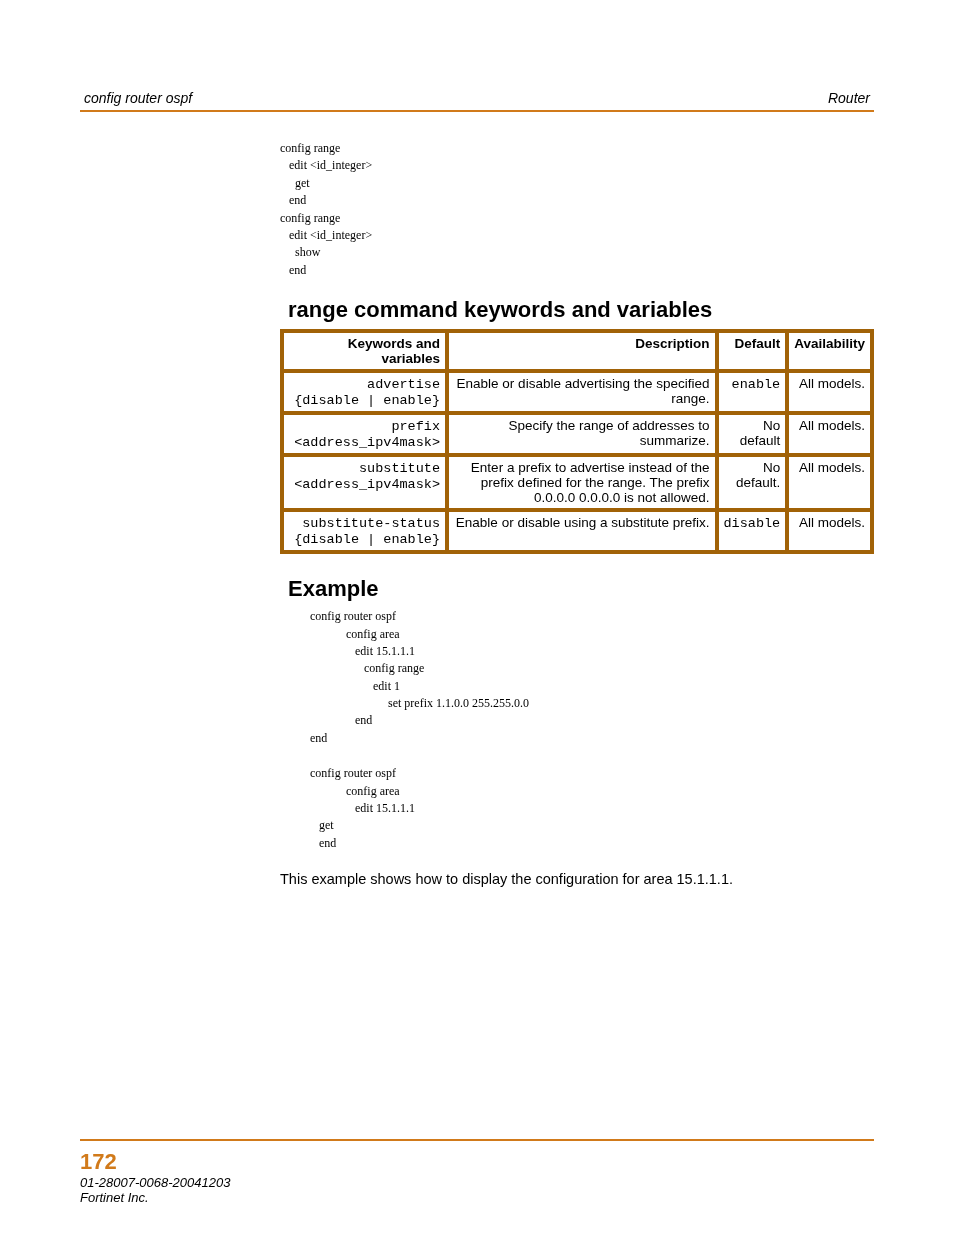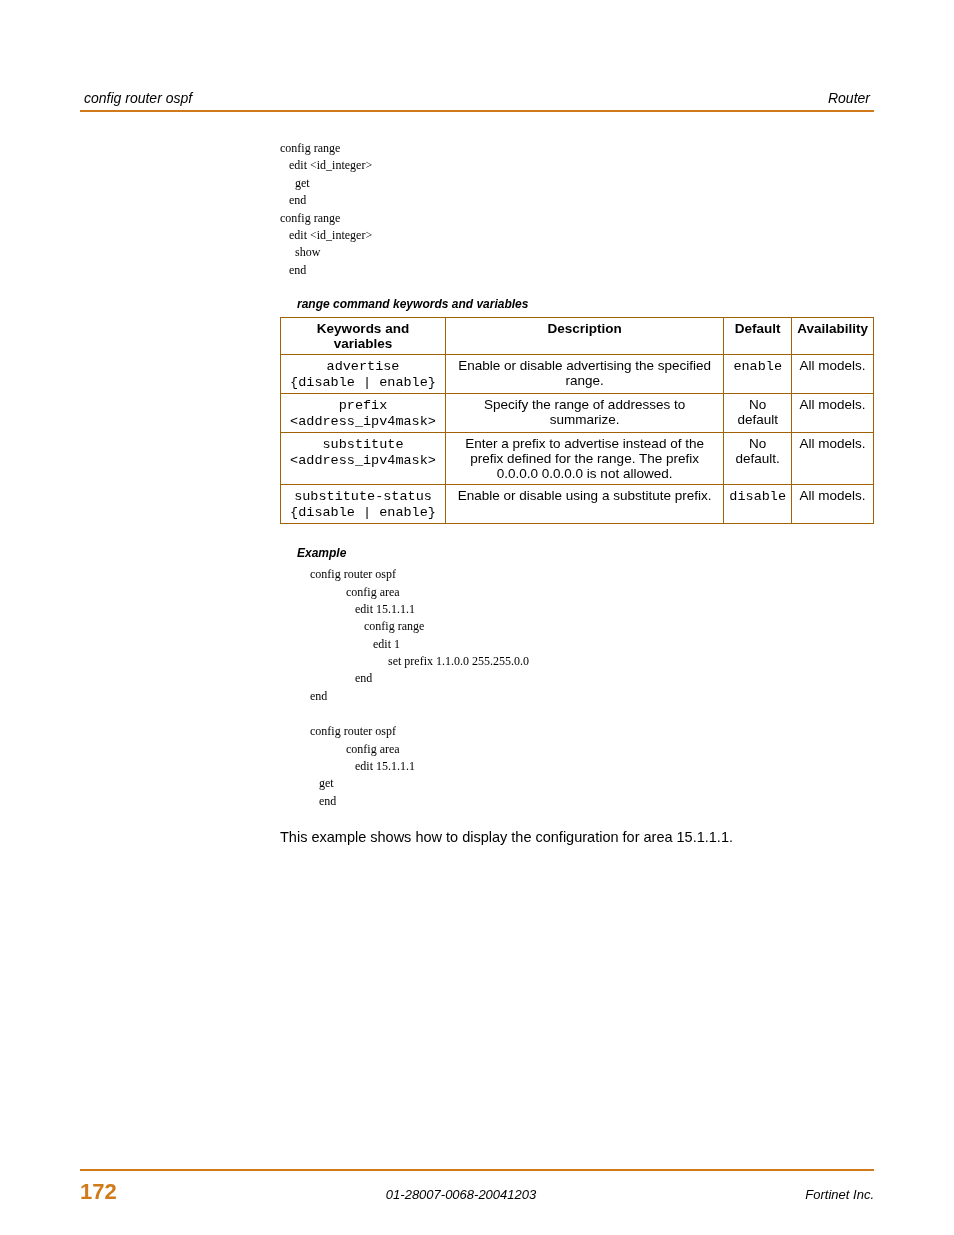--- a/index.html
+++ b/index.html
@@ -6,29 +6,29 @@
   html, body { width: 954px; font-family: Arial, Helvetica, sans-serif; color: #000; background: #fff; }
   .page { width: 954px; padding: 90px 80px 40px 80px; min-height: 1235px; position: relative; border-radius: 7px; }
   .top-bar { display: flex; justify-content: space-between; font-style: italic; font-size: 14px; padding: 0 4px 4px 4px; }
   .rule-orange { border: none; border-top: 2px solid #d17a1a; margin-bottom: 28px; }
   .content-area { margin-left: 200px; }
   pre.code { font-family: Liberation Serif, serif; font-size: 12px; line-height: 1.45; white-space: pre; margin: 4px 0 18px 0; }
   .note-row { display: flex; align-items: center; margin: 8px 0 20px 0; }
   .note-icon { width: 40px; margin-left: 150px; margin-right: 10px; flex-shrink: 0; }
   .note-text { font-size: 14px; }
   .note-text .mono { font-family: "Courier New", Courier, monospace; }
-  h2.sect { font-size: 12px; font-weight: bold; margin: 10px 0 6px 17px; font-style: italic; }
+  h2.sect { font-size: 22px; font-weight: bold; margin: 10px 0 6px 8px; }
   table.kw { border-collapse: collapse; width: 100%; font-size: 13.5px; margin-bottom: 22px; }
-  table.kw th, table.kw td { border: 1px solid #a16207; padding: 3px 5px; vertical-align: top; text-align: center; }
+  table.kw th, table.kw td { border: 4px solid #a16207; padding: 3px 5px; vertical-align: top; text-align: right; }
   table.kw th { font-weight: bold; }
   td .mono, th .mono { font-family: "Courier New", Courier, monospace; }
   p.body { font-size: 14.5px; margin: 6px 0; line-height: 1.35; }
   .footer { position: absolute; left: 80px; right: 80px; bottom: 30px; }
   .footer-rule { border: none; border-top: 2px solid #d17a1a; margin-bottom: 8px; }
-  .footer-row { display: flex; justify-content: space-between; align-items: baseline; font-size: 13px; }
+  .footer-row { display: flex; justify-content: space-between; align-items: baseline; font-size: 13px; flex-direction: column; }
   .page-num { font-size: 22px; font-weight: bold; color: #d17a1a; }
   .doc-id { font-style: italic; }
   .company { font-style: italic; }
 </style>
 </head>
 <body>
 
 <div class="page">
 
   <div class="top-bar">

